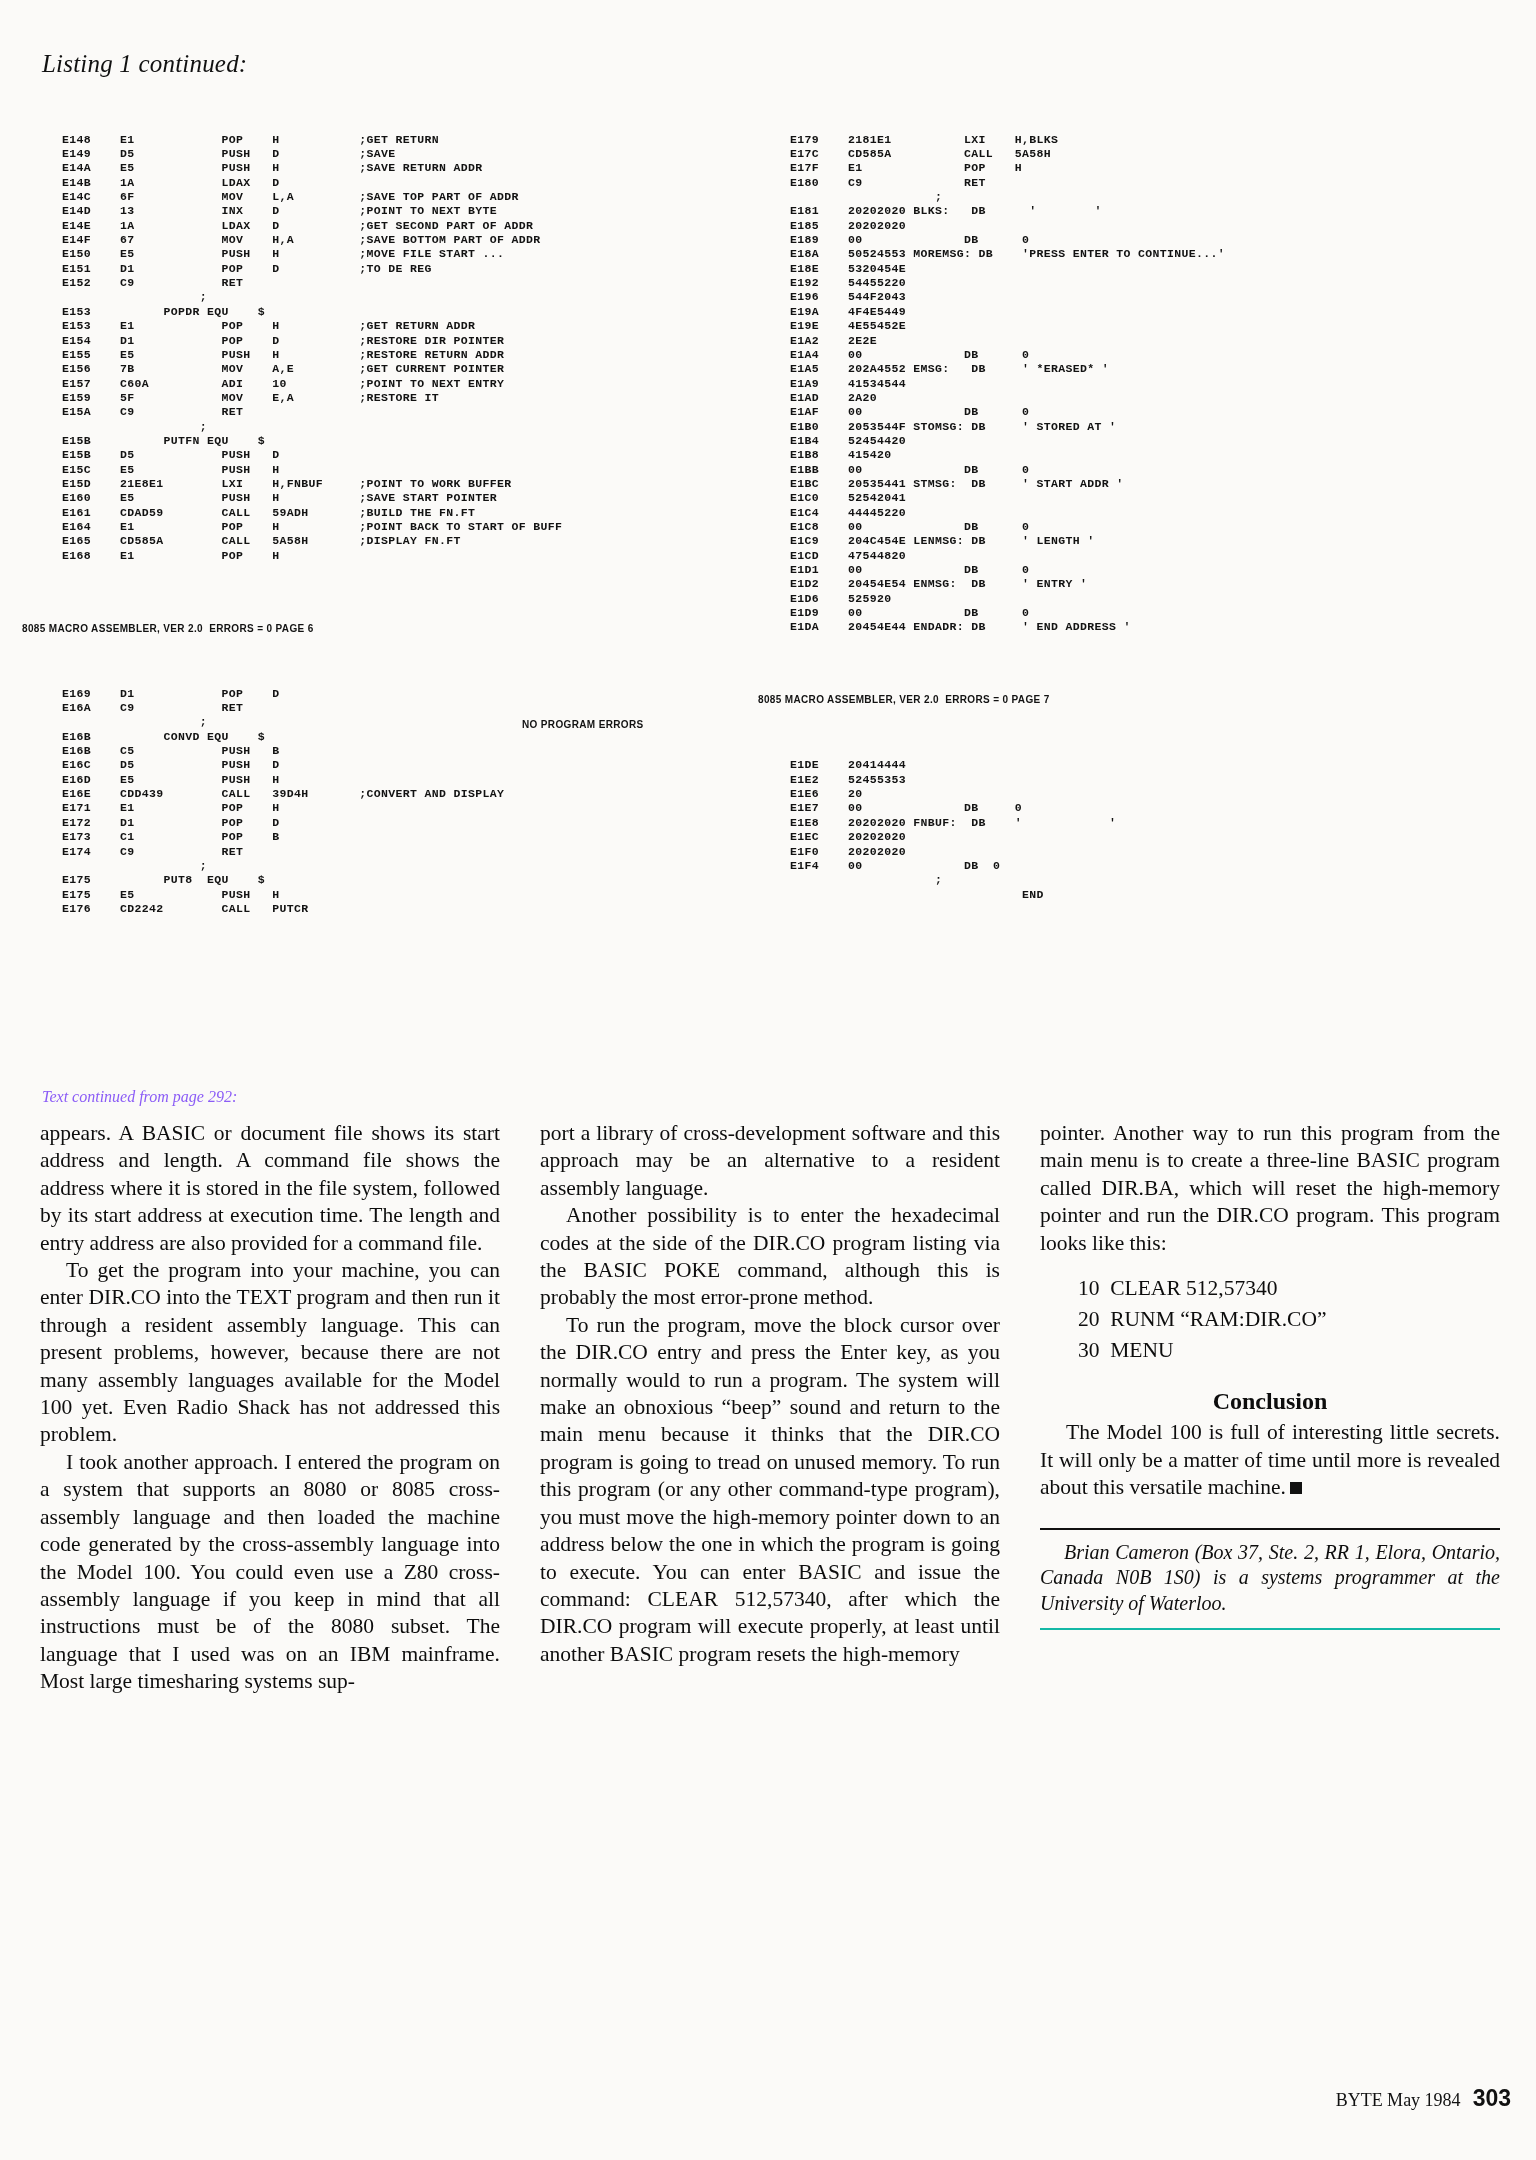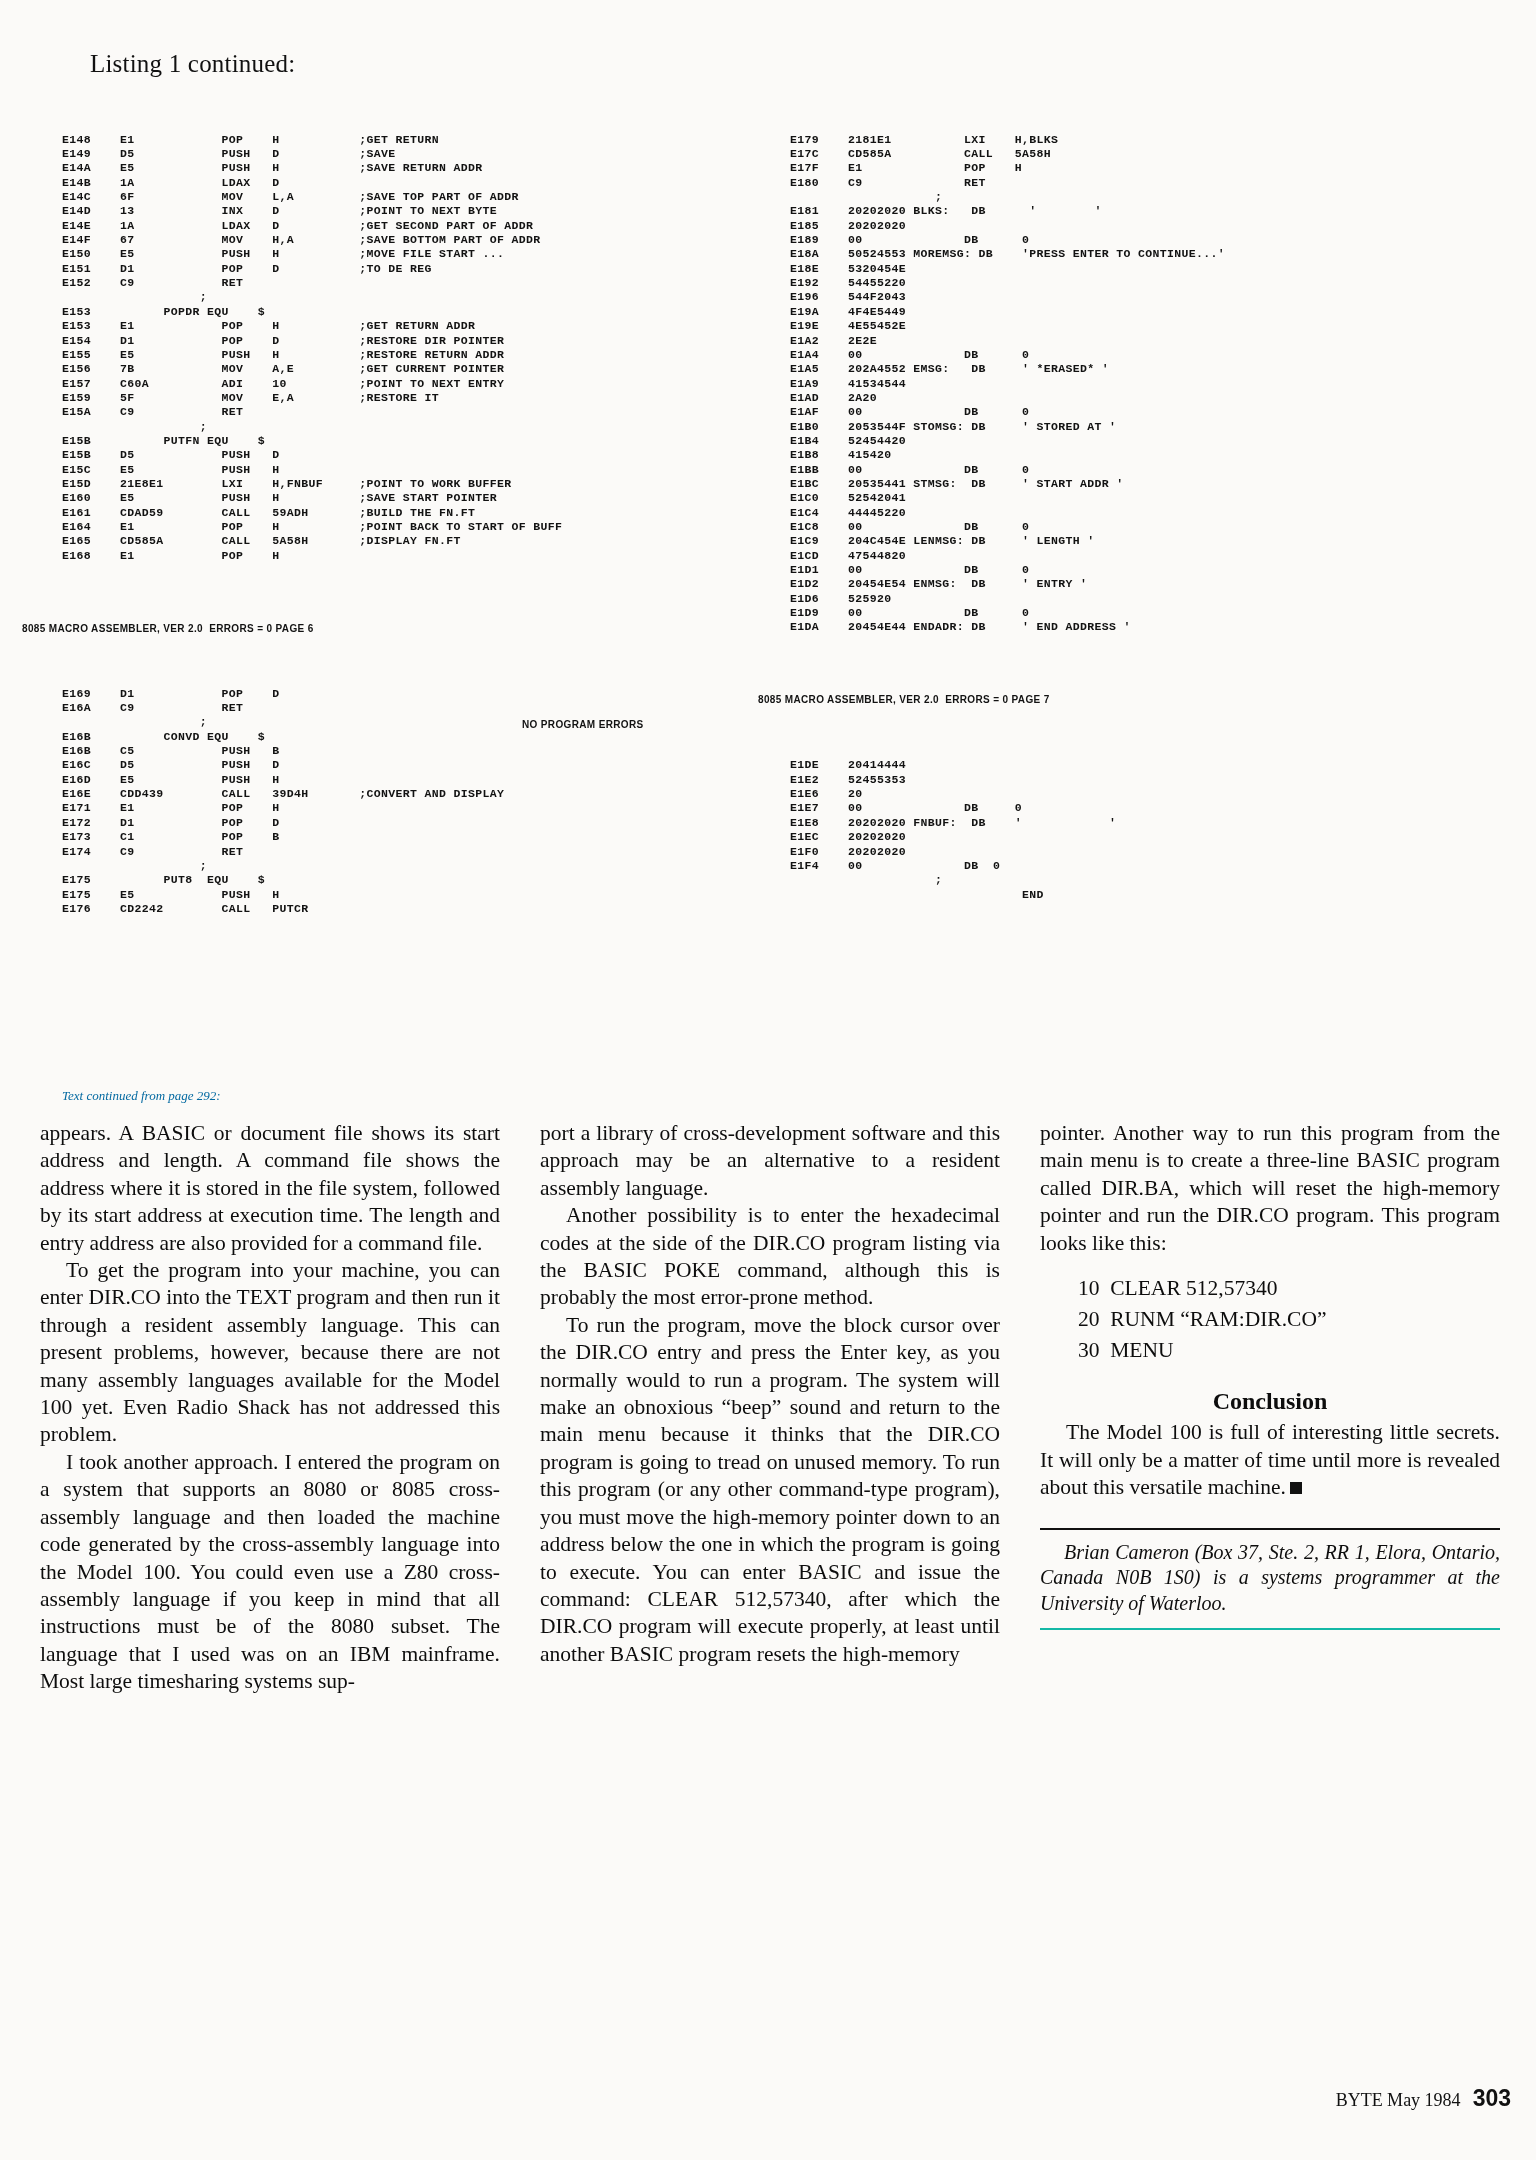--- a/index.html
+++ b/index.html
@@ -20,24 +20,24 @@
     inset: 0;
     background: #fbfaf8;
   }
 
   
   .listing-heading {
     position: absolute;
     left: 42px;
     top: 50px;
     font-family: "Liberation Serif", serif;
+    font-style: italic;
     font-size: 25px;
     letter-spacing: .2px;
     color: #111;
-    margin-left: 48px;
   }
 
   
   .listing {
     position: absolute;
     left: 0;
     top: 104px;
     width: 1496px;
     height: 620px;
   }
@@ -64,23 +64,22 @@
     font-weight: 700;
     color: #121212;
   }
 
   
   .text-continued {
     position: absolute;
     left: 42px;
     top: 1088px;
     font-style: italic;
-    font-size: 13px;
-    color: #0369a1;
-    margin-left: 20px;
+    font-size: 16px;
+    color: #8b5cf6;
   }
   .body {
     position: absolute;
     top: 1120px;
     left: 40px;
     width: 1460px;
     height: 960px;
     display: flex;
     gap: 40px;
   }

